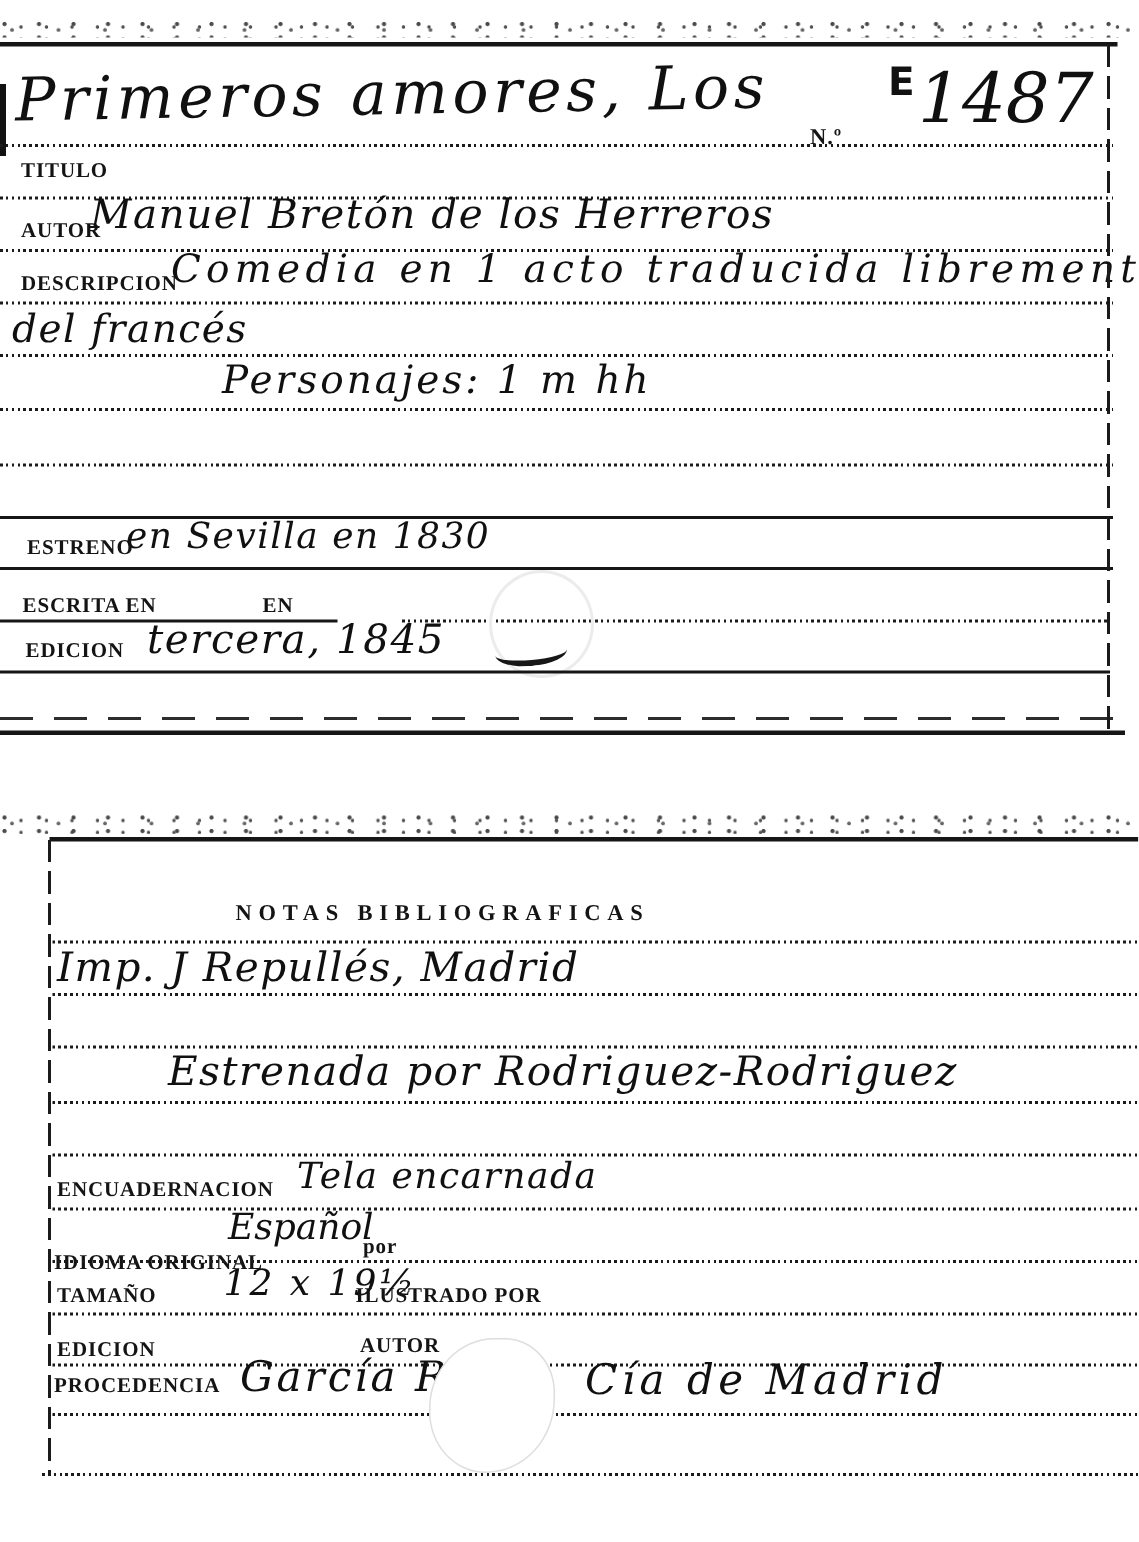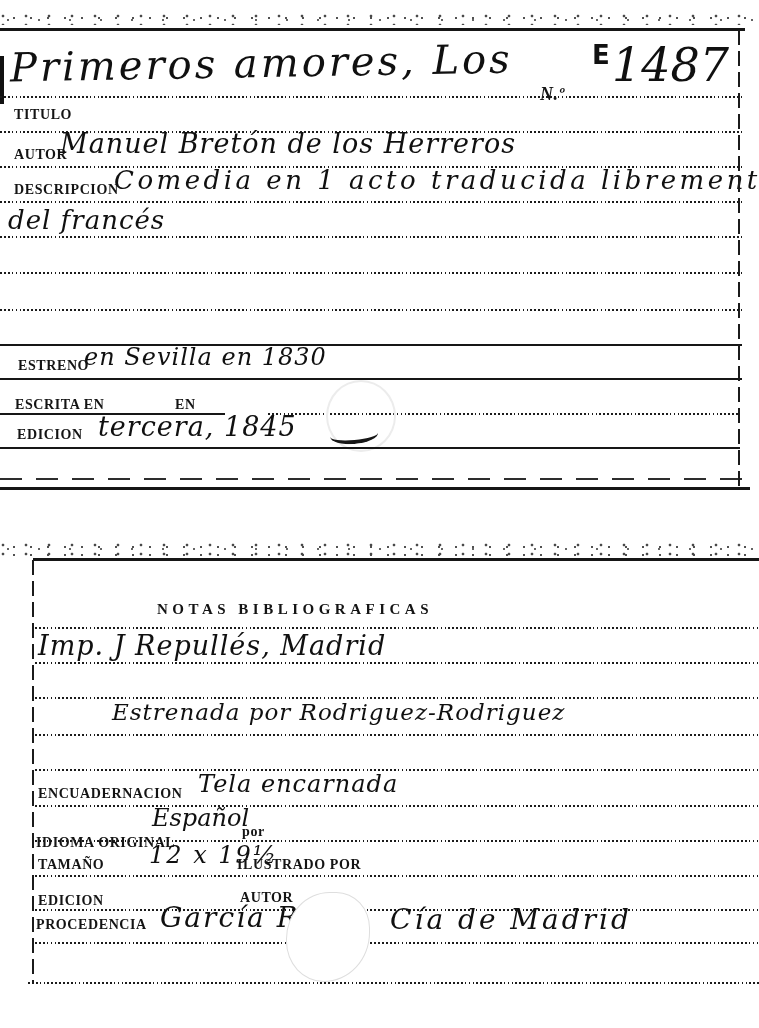--- a/index.html
+++ b/index.html
@@ -28,21 +28,21 @@
   
   .label { position:absolute; font-family:"Liberation Serif",serif; font-weight:bold;
            font-size:14px; letter-spacing:.6px; color:#141414; white-space:nowrap; }
   .hand  { position:absolute; font-family:"DejaVu Serif",serif; font-style:italic;
            color:#101010; white-space:nowrap; }
 
   
   .f-top   { left:0; top:0; width:745px; height:3px; }
   .f-edge  { left:0; top:28px; width:4px; height:48px; background:#111; position:absolute; }
   .f-title { left:10px; top:12px; font-size:40px; letter-spacing:3px; transform:rotate(-1deg); }
-  .f-no    { left:540px; top:56px; font-size:18px;font-style:italic; }
+  .f-no    { left:540px; top:56px; font-size:15px; }
   .f-serE  { left:592px; top:12px; font-size:26px; font-weight:bold; font-family:"DejaVu Sans",sans-serif; position:absolute; color:#111; }
   .f-num   { left:612px; top:10px; font-size:46px; }
   .f-d1 { top:68px;  left:0; width:742px; }
   .f-titulo { left:14px; top:79px;text-align:right; }
   .f-d2 { top:103px; left:0; width:742px; }
   .f-autor  { left:14px; top:119px; }
   .f-autorv { left:60px; top:100px; font-size:27px; letter-spacing:1px; }
   .f-d3 { top:138px; left:0; width:742px; }
   .f-desc   { left:14px; top:154px; }
   .f-descv1 { left:114px; top:137px; font-size:26px; letter-spacing:3.5px; }
@@ -72,21 +72,21 @@
   .f-right{ left:738px; top:2px; height:458px; }
 
   
   .b-topl { left:33px; top:0; width:726px; height:3px; }
   .b-left { left:32px; top:2px; height:424px; }
   .b-notas { left:157px; top:43px; font-size:15px; letter-spacing:4.5px; }
   .b-d1 { top:69px;  left:35px; width:724px; }
   .b-imp { left:38px; top:72px; font-size:27px; letter-spacing:1px; }
   .b-d2 { top:104px; left:35px; width:724px; }
   .b-d3 { top:139px; left:35px; width:724px; }
-  .b-estrenada { left:112px; top:141px; font-size:23px; letter-spacing:1px;text-align:right; }
+  .b-estrenada { left:112px; top:141px; font-size:27px; letter-spacing:1px;text-align:right; }
   .b-d4 { top:176px; left:35px; width:724px; }
   .b-d5 { top:211px; left:35px; width:724px; }
   .b-enc  { left:38px; top:228px; }
   .b-encv { left:198px; top:212px; font-size:24px; letter-spacing:1px; }
   .b-d6 { top:247px; left:35px; width:724px; }
   .b-idioma  { left:36px; top:264px;margin-top:13px; }
   .b-idiomav { left:152px; top:246px; font-size:24px; }
   .b-por     { left:242px; top:266px; }
   .b-d7 { top:282px; left:35px; width:724px; }
   .b-tam  { left:38px; top:299px; }
@@ -131,20 +131,21 @@
     <div class="label f-autor">AUTOR</div>
     <div class="hand f-autorv">Manuel Bretón de los Herreros</div>
     <div class="dot f-d3"></div>
 
     <div class="label f-desc">DESCRIPCION</div>
     <div class="hand f-descv1">Comedia en 1 acto traducida libremente</div>
     <div class="dot f-d4"></div>
     <div class="hand f-descv2">del francés</div>
     <div class="dot f-d5"></div>
 
+    <div class="hand f-pers">Personajes: 1 m   hh</div>
     <div class="dot f-d6"></div>
     <div class="dot f-d7"></div>
     <div class="sol f-s1"></div>
 
     <div class="label f-estreno">ESTRENO</div>
     <div class="hand f-estrenov">en Sevilla en 1830</div>
     <div class="sol f-s2"></div>
 
     <div class="label f-escrita">ESCRITA EN</div>
     <div class="label f-en">EN</div>

